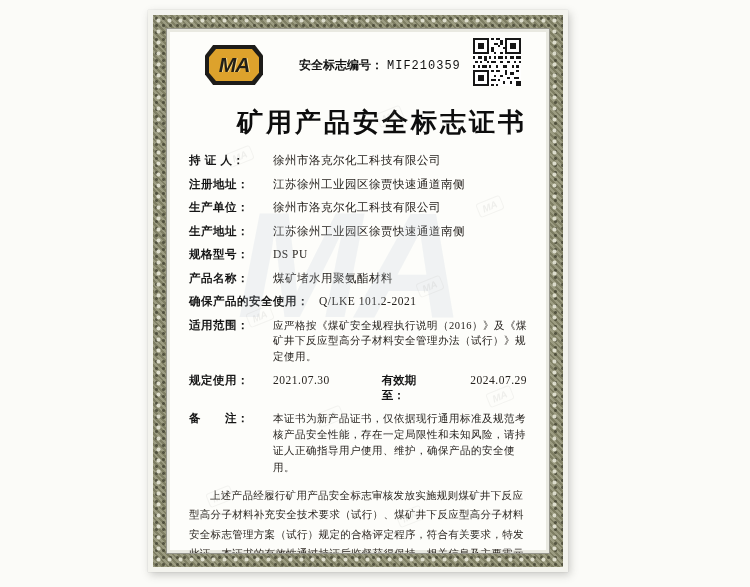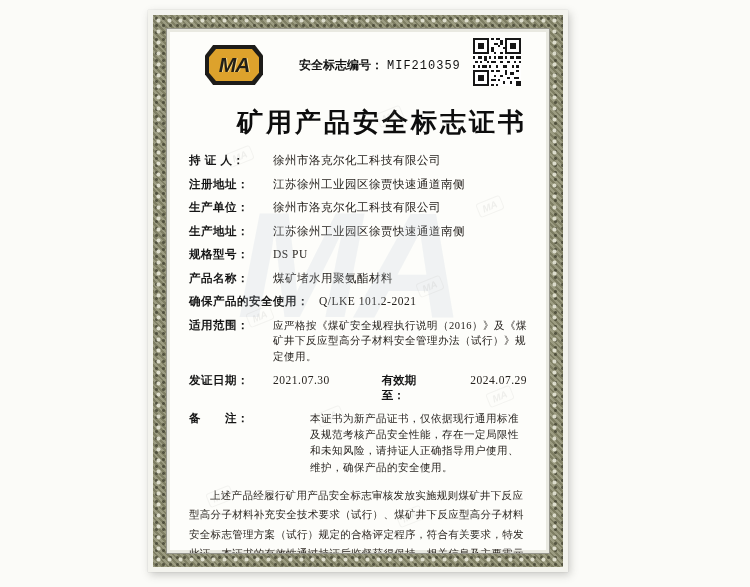--- a/index.html
+++ b/index.html
@@ -77,21 +77,21 @@
   }
   
   .rows { margin-top:13px; }
   .row { display:flex; margin-bottom:8px; font-size:11.5px; align-items:flex-start; }
   .row .lbl { font-weight:bold; color:#151515; width:84px; flex-shrink:0; letter-spacing:.5px; }
   .row .val { font-family:"Liberation Serif", serif; color:#26221e; letter-spacing:.5px; line-height:1.35; }
   .row.long .lbl { width:auto; margin-right:10px; }
   .row.scope .val { width:272px; font-size:10.5px; line-height:1.5; }
   .row.dates .pair2 { margin-left:52px; display:flex;gap:31px; }
   .row.dates .lbl2 { font-weight:bold; color:#151515; margin-right:8px; }
-  .row.remark { margin-top:0;gap:37px; }
+  .row.remark { margin-top:0; }
   .row.remark .val { width:276px; font-size:10.5px; line-height:1.55; }
   
   .statement {
     margin-top:10px;
     font-family:"Liberation Serif", serif;
     font-size:10.5px; line-height:1.85; color:#2b2620;
     text-indent:2em; letter-spacing:.3px;
   }
 </style>
 </head>
@@ -159,21 +159,21 @@
       </div>
       <div class="row long">
         <span class="lbl">确保产品的安全使用：</span>
         <span class="val">Q/LKE 101.2-2021</span>
       </div>
       <div class="row scope">
         <span class="lbl">适用范围：</span>
         <span class="val">应严格按《煤矿安全规程执行说明（2016）》及《煤矿井下反应型高分子材料安全管理办法（试行）》规定使用。</span>
       </div>
       <div class="row dates">
-        <span class="lbl">发证日期：</span>
+        <span class="lbl">规定使用：</span>
         <span class="val">2021.07.30</span>
         <span class="pair2">
           <span class="lbl2">有效期至：</span>
           <span class="val">2024.07.29</span>
         </span>
       </div>
       <div class="row remark">
         <span class="lbl">备　　注：</span>
         <span class="val">本证书为新产品证书，仅依据现行通用标准及规范考核产品安全性能，存在一定局限性和未知风险，请持证人正确指导用户使用、维护，确保产品的安全使用。</span>
       </div>

